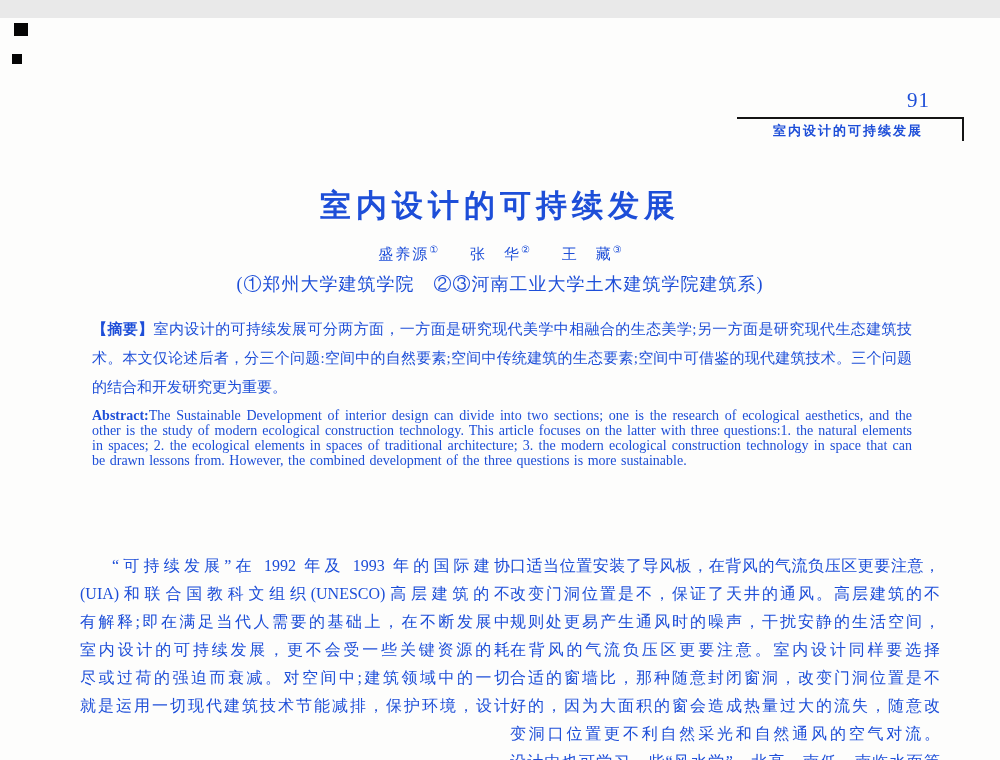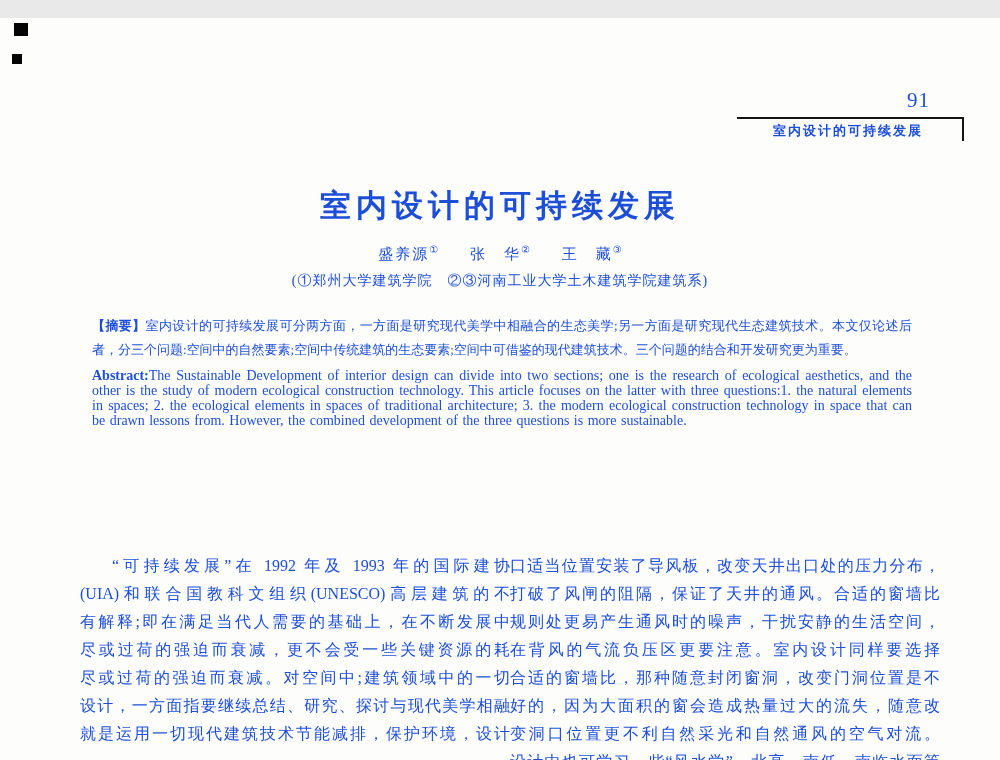--- a/index.html
+++ b/index.html
@@ -39,29 +39,29 @@
     font-family:"Liberation Sans","DejaVu Sans",sans-serif;
   }
   .authors {
     position:absolute; top:226px; left:0; width:100%;
     text-align:center; font-size:15px; letter-spacing:2px;
   }
   .authors .author { margin:0 13px; white-space:nowrap;text-align:right; }
   .authors sup { font-size:10px; letter-spacing:0; }
   .affiliation {
     position:absolute; top:254px; left:0; width:100%;
-    text-align:center; font-size:14px; letter-spacing:1px;
+    text-align:center; font-size:18px; letter-spacing:1px;
   }
 
   
   .abstract {
     position:absolute; top:296px; left:92px; width:820px;
   }
   .abstract p { margin:0; text-align:justify; }
-  .abs-zh { font-size:13px; line-height:24px; }
+  .abs-zh { font-size:15px; line-height:29px; }
   .abs-zh .lbl {
     font-weight:bold;
     font-family:"Liberation Sans","DejaVu Sans",sans-serif;
   }
   .abs-en { font-size:14px; line-height:15px; margin-top:6px !important; word-spacing:1px; }
   .abs-en .lbl { font-weight:bold; }
 
   
   .columns {
     position:absolute; top:534px; left:62px; width:878px;
@@ -100,28 +100,27 @@
   <section class="abstract">
     <p class="abs-zh"><span class="lbl">【摘要】</span><span>室内设计的可持续发展可分两方面，一方面是研究现代美学中相融合的生态美学;另一方面是研究现代生态建筑技术。本文仅论述后者，分三个问题:空间中的自然要素;空间中传统建筑的生态要素;空间中可借鉴的现代建筑技术。三个问题的结合和开发研究更为重要。</span></p>
     <p class="abs-en"><span class="lbl">Abstract:</span><span>The Sustainable Development of interior design can divide into two sections; one is the research of ecological aesthetics, and the other is the study of modern ecological construction technology. This article focuses on the latter with three questions:1. the natural elements in spaces; 2. the ecological elements in spaces of traditional architecture; 3. the modern ecological construction technology in space that can be drawn lessons from. However, the combined development of the three questions is more sustainable.</span> </p>
   </section>
 
   <section class="columns">
     <div class="col col-left">
       <div class="bline">“可持续发展”在 1992 年及 1993 年的国际建协</div>
       <div class="bline">(UIA)和联合国教科文组织(UNESCO)高层建筑的不</div>
       <div class="bline">有解释;即在满足当代人需要的基础上，在不断发展中</div>
-      <div class="bline">尽或过荷的强迫而衰减，更不会受一些关键资源的耗</div>
+      <div class="bline">室内设计的可持续发展，更不会受一些关键资源的耗</div>
       <div class="bline">尽或过荷的强迫而衰减。对空间中;建筑领域中的一切</div>
-      <div class="bline">设计，一方面指要继续总结、研究、探讨与现代美学相融</div>
       <div class="bline">就是运用一切现代建筑技术节能减排，保护环境，设计</div>
     </div>
     <div class="col col-right">
-      <div class="bline">口适当位置安装了导风板，改变天井出口处的压力分布，</div>
-      <div class="bline">打破了风闸的阻隔，保证了天井的通风。合适的窗墙比</div>
+      <div class="bline">口适当位置安装了导风板，在背风的气流负压区更要注意，</div>
+      <div class="bline">改变门洞位置是不，保证了天井的通风。高层建筑的不</div>
       <div class="bline">规则处更易产生通风时的噪声，干扰安静的生活空间，</div>
       <div class="bline">在背风的气流负压区更要注意。室内设计同样要选择</div>
       <div class="bline">合适的窗墙比，那种随意封闭窗洞，改变门洞位置是不</div>
       <div class="bline">好的，因为大面积的窗会造成热量过大的流失，随意改</div>
       <div class="bline">变洞口位置更不利自然采光和自然通风的空气对流。</div>
       <div class="bline">设计中也可学习一些“风水学”，北高、南低，南临水面等</div>
     </div>
   </section>
 
 </div>

